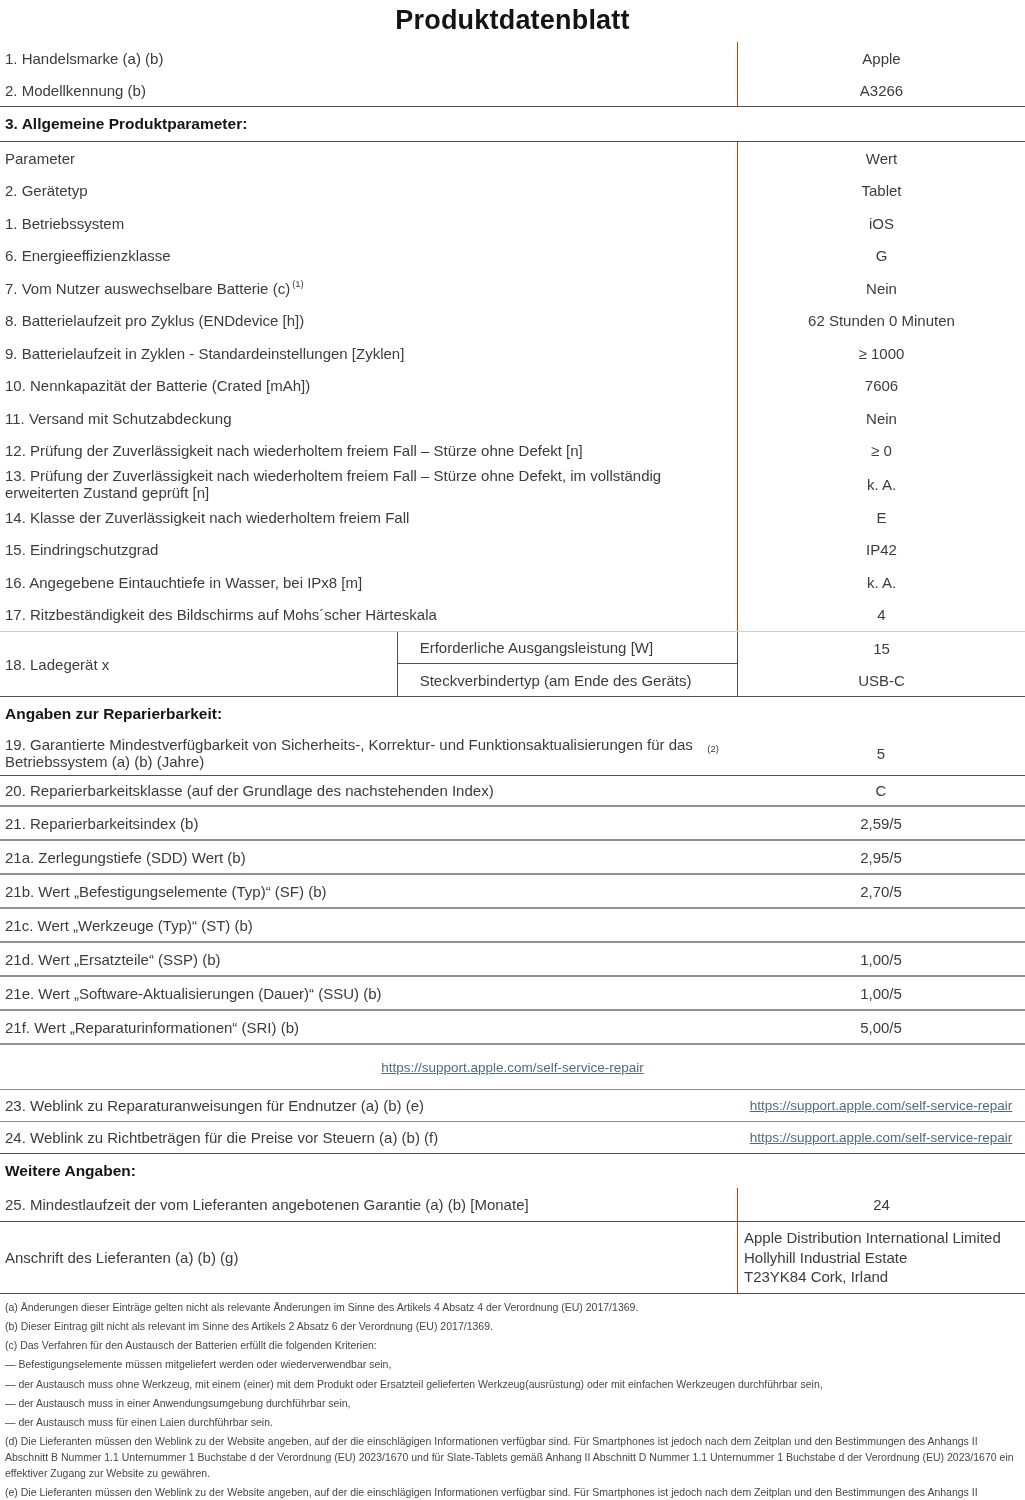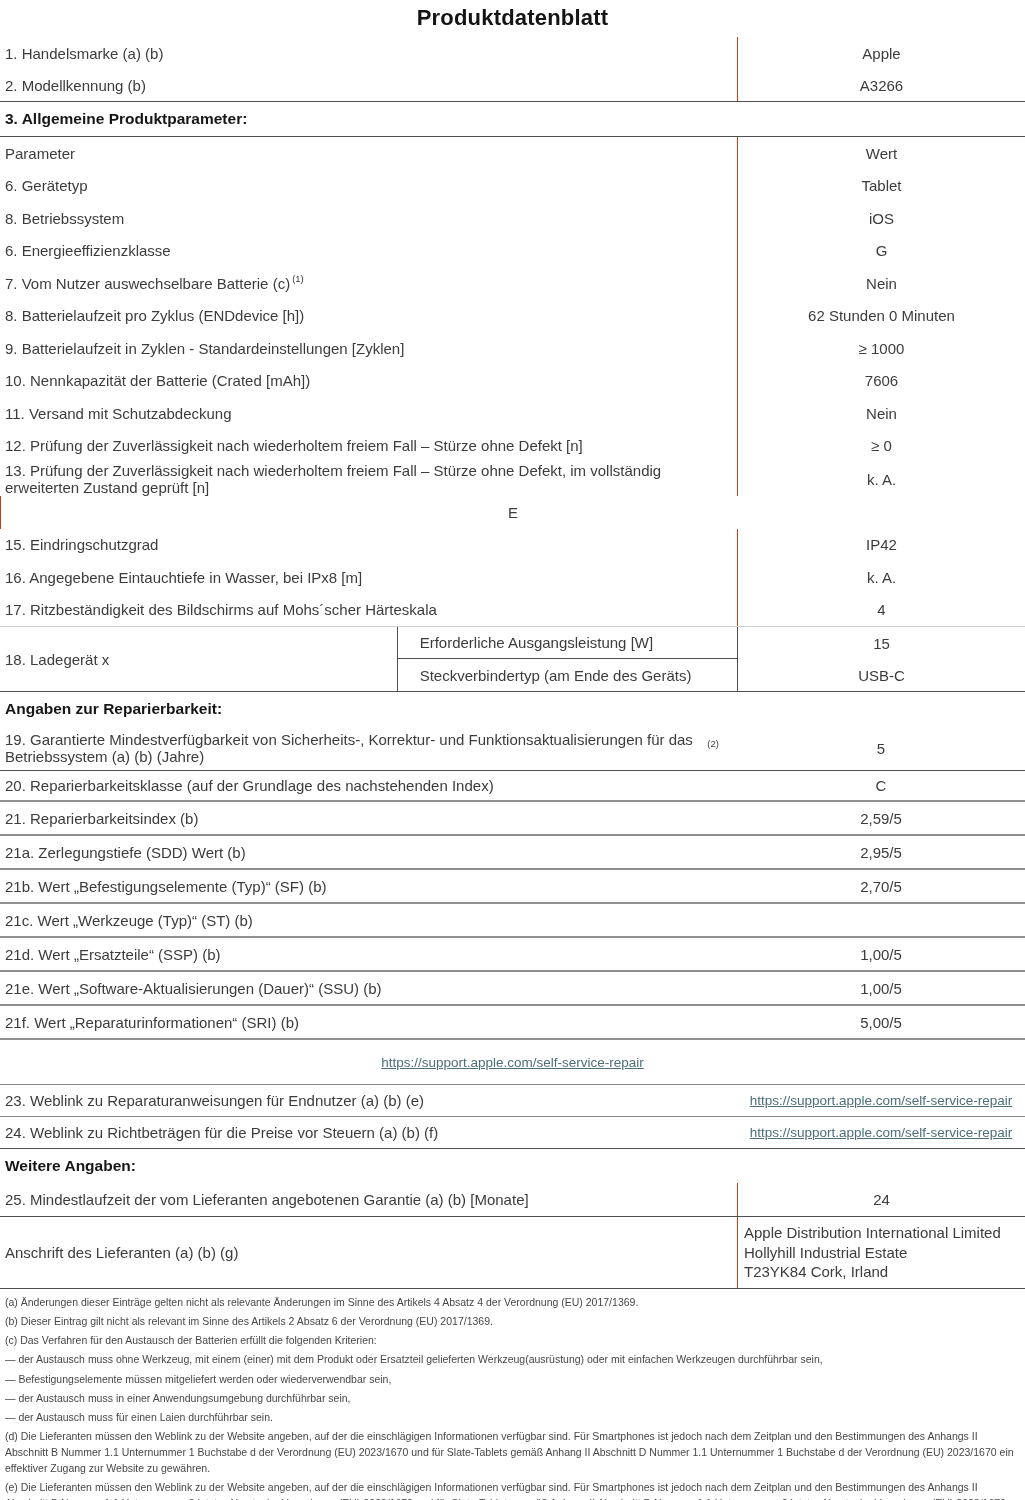--- a/index.html
+++ b/index.html
@@ -1,18 +1,18 @@
 <!DOCTYPE html>
 <html><head>
 <meta charset="utf-8">
 <style>
   html,body{margin:0;padding:0;background:#fff;}
   body{width:1025px;font-family:"Liberation Sans","DejaVu Sans",sans-serif;color:#3c3c3c;}
   .page{width:1025px;box-sizing:border-box;padding:5px 0 8px 0;}
-  .title{font-size:22px;font-weight:700;color:#141414;text-align:center;margin:0 0 6px 0;letter-spacing:.2px;}
+  .title{font-size:27px;font-weight:700;color:#141414;text-align:center;margin:0 0 6px 0;letter-spacing:.2px;}
 
   
   .row{display:flex;align-items:stretch;}
   .lbl{flex:0 0 71.9%;box-sizing:border-box;padding:0 18px 0 5px;font-size:15px;display:flex;align-items:center;}
   .val{flex:1;box-sizing:border-box;font-size:15px;display:flex;align-items:center;justify-content:center;text-align:center;}
   .divided .val{border-left:1px solid #c2410c;}
   .sup{font-size:9.5px;position:relative;top:-5px;margin-left:2px;}
 
   .t-row{min-height:32px;}
 
@@ -64,25 +64,25 @@
     <div class="val">A3266</div>
   </div>
 
   <div class="sec-head ruled">3. Allgemeine Produktparameter:</div>
 
   <div class="row g-row divided">
     <div class="lbl">Parameter</div>
     <div class="val">Wert</div>
   </div>
   <div class="row g-row divided">
-    <div class="lbl">6. Gerätetyp</div>
+    <div class="lbl">2. Gerätetyp</div>
     <div class="val">Tablet</div>
   </div>
   <div class="row g-row divided">
-    <div class="lbl">8. Betriebssystem</div>
+    <div class="lbl">1. Betriebssystem</div>
     <div class="val">iOS</div>
   </div>
   <div class="row g-row divided">
     <div class="lbl">6. Energieeffizienzklasse</div>
     <div class="val">G</div>
   </div>
   <div class="row g-row divided">
     <div class="lbl">
         <span>7. Vom Nutzer auswechselbare Batterie (c)</span>
         <span class="sup">(1)</span>
@@ -107,20 +107,21 @@
   </div>
   <div class="row g-row divided">
     <div class="lbl">12. Prüfung der Zuverlässigkeit nach wiederholtem freiem Fall – Stürze ohne Defekt [n]</div>
     <div class="val">≥ 0</div>
   </div>
   <div class="row g-row divided">
     <div class="lbl">13. Prüfung der Zuverlässigkeit nach wiederholtem freiem Fall – Stürze ohne Defekt, im vollständig erweiterten Zustand geprüft [n]</div>
     <div class="val">k. A.</div>
   </div>
   <div class="row g-row divided">
+    <div class="lbl">14. Klasse der Zuverlässigkeit nach wiederholtem freiem Fall</div>
     <div class="val">E</div>
   </div>
   <div class="row g-row divided">
     <div class="lbl">15. Eindringschutzgrad</div>
     <div class="val">IP42</div>
   </div>
   <div class="row g-row divided">
     <div class="lbl">16. Angegebene Eintauchtiefe in Wasser, bei IPx8 [m]</div>
     <div class="val">k. A.</div>
   </div>
@@ -208,22 +209,22 @@
       <span>Apple Distribution International Limited</span>
       <span>Hollyhill Industrial Estate</span>
       <span>T23YK84 Cork, Irland</span>
     </div>
   </div>
 
   <div class="footnotes">
     <p class="fn">(a) Änderungen dieser Einträge gelten nicht als relevante Änderungen im Sinne des Artikels 4 Absatz 4 der Verordnung (EU) 2017/1369.</p>
     <p class="fn">(b) Dieser Eintrag gilt nicht als relevant im Sinne des Artikels 2 Absatz 6 der Verordnung (EU) 2017/1369.</p>
     <p class="fn">(c) Das Verfahren für den Austausch der Batterien erfüllt die folgenden Kriterien:</p>
+    <p class="fn">— Befestigungselemente müssen mitgeliefert werden oder wiederverwendbar sein,</p>
     <p class="fn">— der Austausch muss ohne Werkzeug, mit einem (einer) mit dem Produkt oder Ersatzteil gelieferten Werkzeug(ausrüstung) oder mit einfachen Werkzeugen durchführbar sein,</p>
-    <p class="fn">— Befestigungselemente müssen mitgeliefert werden oder wiederverwendbar sein,</p>
     <p class="fn">— der Austausch muss in einer Anwendungsumgebung durchführbar sein,</p>
     <p class="fn">— der Austausch muss für einen Laien durchführbar sein.</p>
     <p class="fn">(d) Die Lieferanten müssen den Weblink zu der Website angeben, auf der die einschlägigen Informationen verfügbar sind. Für Smartphones ist jedoch nach dem Zeitplan und den Bestimmungen des Anhangs II Abschnitt B Nummer 1.1 Unternummer 1 Buchstabe d der Verordnung (EU) 2023/1670 und für Slate-Tablets gemäß Anhang II Abschnitt D Nummer 1.1 Unternummer 1 Buchstabe d der Verordnung (EU) 2023/1670 ein effektiver Zugang zur Website zu gewähren.</p>
     <p class="fn">(e) Die Lieferanten müssen den Weblink zu der Website angeben, auf der die einschlägigen Informationen verfügbar sind. Für Smartphones ist jedoch nach dem Zeitplan und den Bestimmungen des Anhangs II Abschnitt B Nummer 1.1 Unternummer 2 letzter Absatz der Verordnung (EU) 2023/1670 und für Slate-Tablets gemäß Anhang II Abschnitt D Nummer 1.1 Unternummer 2 letzter Absatz der Verordnung (EU) 2023/1670 ein effektiver Zugang zur Website zu gewähren.</p>
 
   </div>
 
 </div>
 
 </body></html>

